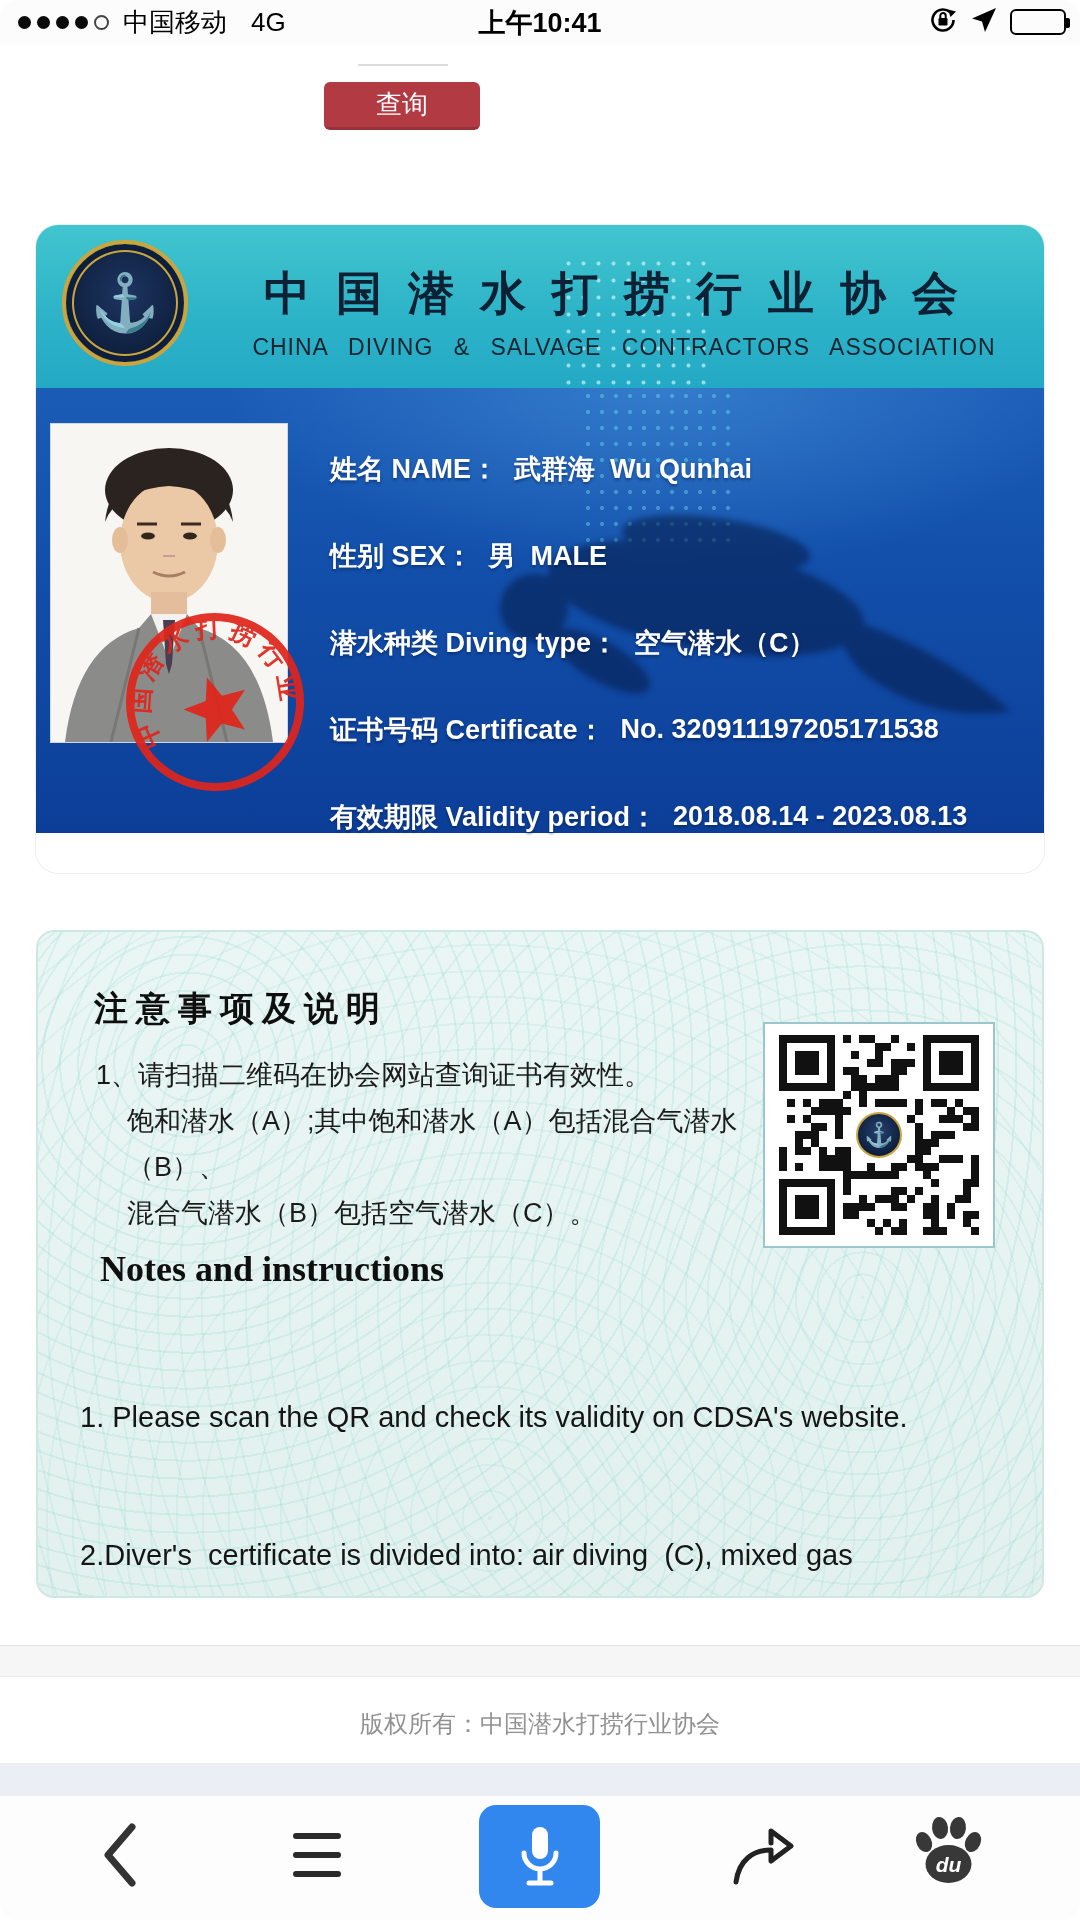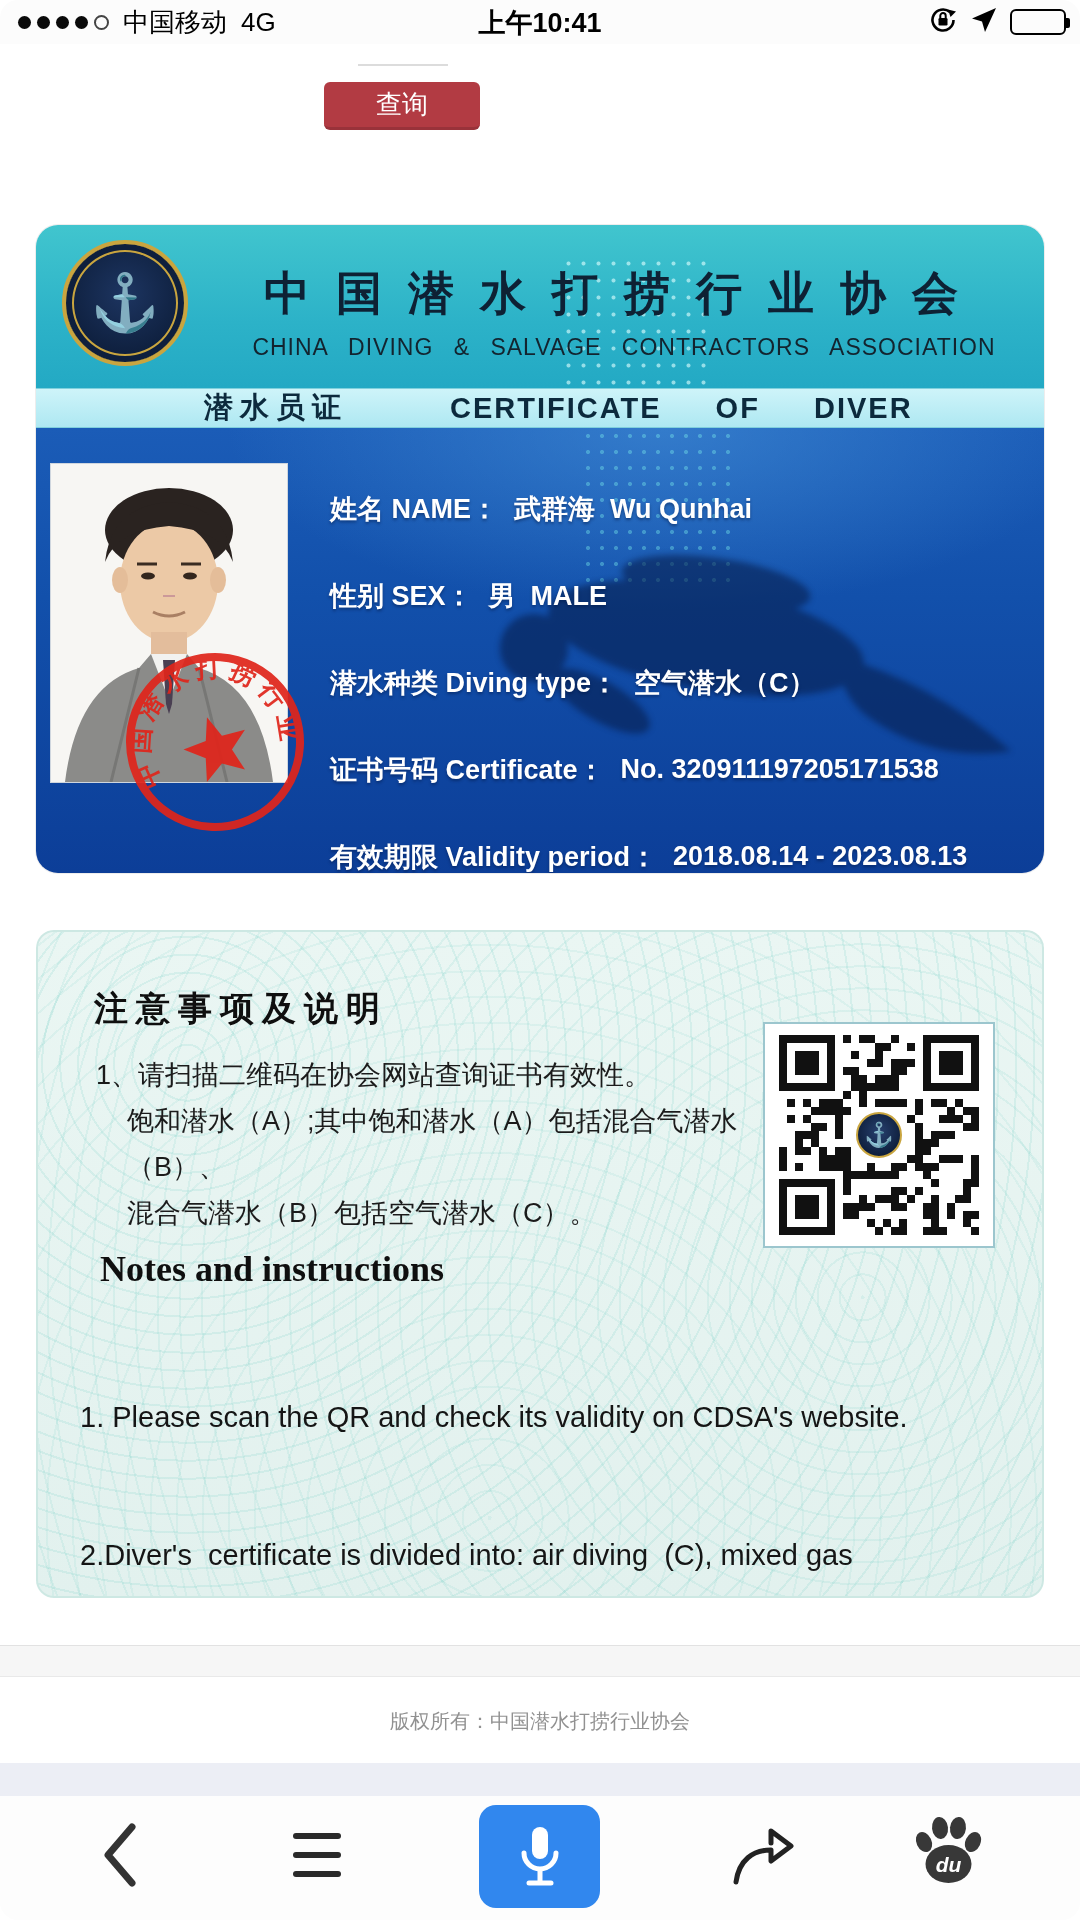--- a/index.html
+++ b/index.html
@@ -71,21 +71,21 @@
   .qr-logo{position:absolute;width:52px;height:52px;border-radius:14px;background:#fff;display:flex;align-items:center;justify-content:center;}
   .qr-logo .core{width:46px;height:46px;border-radius:50%;background:radial-gradient(circle at 50% 42%,#27406e,#0e1f3d 72%);
                  border:2px solid #c9a53f;box-sizing:border-box;display:flex;align-items:center;justify-content:center;
                  color:#d9b64a;font-size:24px;}
   .notes-en-h{position:absolute;left:64px;top:318px;font-family:"Liberation Serif",serif;font-size:36px;font-weight:bold;color:#0f0f0f;}
   .en-items{position:absolute;left:44px;top:372px;width:940px;font-size:29px;color:#151515;line-height:46px;white-space:pre-wrap;}
 
   
   .div-line{position:absolute;left:0;right:0;top:1645px;height:1px;background:#e2e2e2;}
   .gray-band{position:absolute;left:0;right:0;top:1646px;height:30px;background:#f6f6f6;border-bottom:1px solid #e9e9e9;}
-  .copyright{position:absolute;left:0;right:0;top:1708px;text-align:center;font-size:20px;color:#919191;}
+  .copyright{position:absolute;left:0;right:0;top:1708px;text-align:center;font-size:24px;color:#919191;}
   .lav-band{position:absolute;left:0;right:0;top:1763px;height:33px;background:#eceef5;border-bottom:1px solid #d9dae0;}
 
   
   .toolbar-bg{position:absolute;left:0;right:0;top:1796px;height:124px;background:#fdfdfd;}
   .tb{position:absolute;background:none;border:none;padding:0;cursor:pointer;text-align:center;}
   .mic-btn{left:479px;top:1805px;width:121px;height:103px;border-radius:17px;background:#3187ee;
            display:flex;align-items:center;justify-content:center;}
   .hamburger{left:293px;top:1833px;width:48px;height:44px;display:flex;flex-direction:column;justify-content:space-between;}
   .hamburger span{display:block;height:6px;border-radius:3px;background:#2a2a2a;}
 </style>
@@ -97,21 +97,21 @@
   <header class="statusbar">
     <div class="sb-left">
       <span class="dots">
         <span class="dot"></span>
           <span class="dot"></span>
           <span class="dot"></span>
           <span class="dot"></span>
           <span class="dot empty"></span>
       </span>
       <span>中国移动</span>
-      <span style="margin-left:2px;">4G</span>
+      <span style="margin-left:12px;">4G</span>
     </div>
     <div class="sb-time">上午10:41</div>
     <div class="sb-right">
       <span>
         <svg width="30" height="30" viewBox="0 0 30 30">
           <path d="M25.5 15 a10.5 10.5 0 1 1 -3.6 -7.9" fill="none" stroke="#000" stroke-width="2.6"></path>
           <polygon points="20,4.5 28,6.5 22.5,12" fill="#000"></polygon>
           <rect x="10.5" y="13" width="9" height="7.5" rx="1.2" fill="#000"></rect>
           <path d="M12.3 13 v-2.2 a2.7 2.7 0 0 1 5.4 0 v2.2" fill="none" stroke="#000" stroke-width="2"></path>
         </svg>
@@ -133,24 +133,20 @@
   <section class="cert-card">
     <div class="cert-head">
       <div class="emblem">
         <span>⚓</span>
       </div>
       <div class="bubbles bub-head"></div>
       <div class="head-text">
         <div class="assoc-cn">中国潜水打捞行业协会</div>
         <div class="assoc-en">CHINA DIVING &amp; SALVAGE CONTRACTORS ASSOCIATION</div>
       </div>
-    </div>
-    <div class="cert-band">
-      <span class="band-cn">潜水员证</span>
-      <span class="band-en">CERTIFICATE OF DIVER</span>
     </div>
     <div class="cert-body">
       <div class="bubbles bub-body"></div>
       <svg class="diver" viewBox="0 0 624 245">
         <g fill="#081f4e" opacity=".85">
           <circle cx="118" cy="122" r="34"></circle>
           <ellipse cx="290" cy="112" rx="160" ry="52" transform="rotate(10 290 112)"></ellipse>
           <ellipse cx="300" cy="58" rx="95" ry="26" transform="rotate(8 300 58)"></ellipse>
           <path d="M420 130 q95 25 175 95 q-75 12 -140 -32 q-30 -20 -35 -63z"></path>
           <ellipse cx="185" cy="175" rx="55" ry="20" transform="rotate(30 185 175)"></ellipse>

